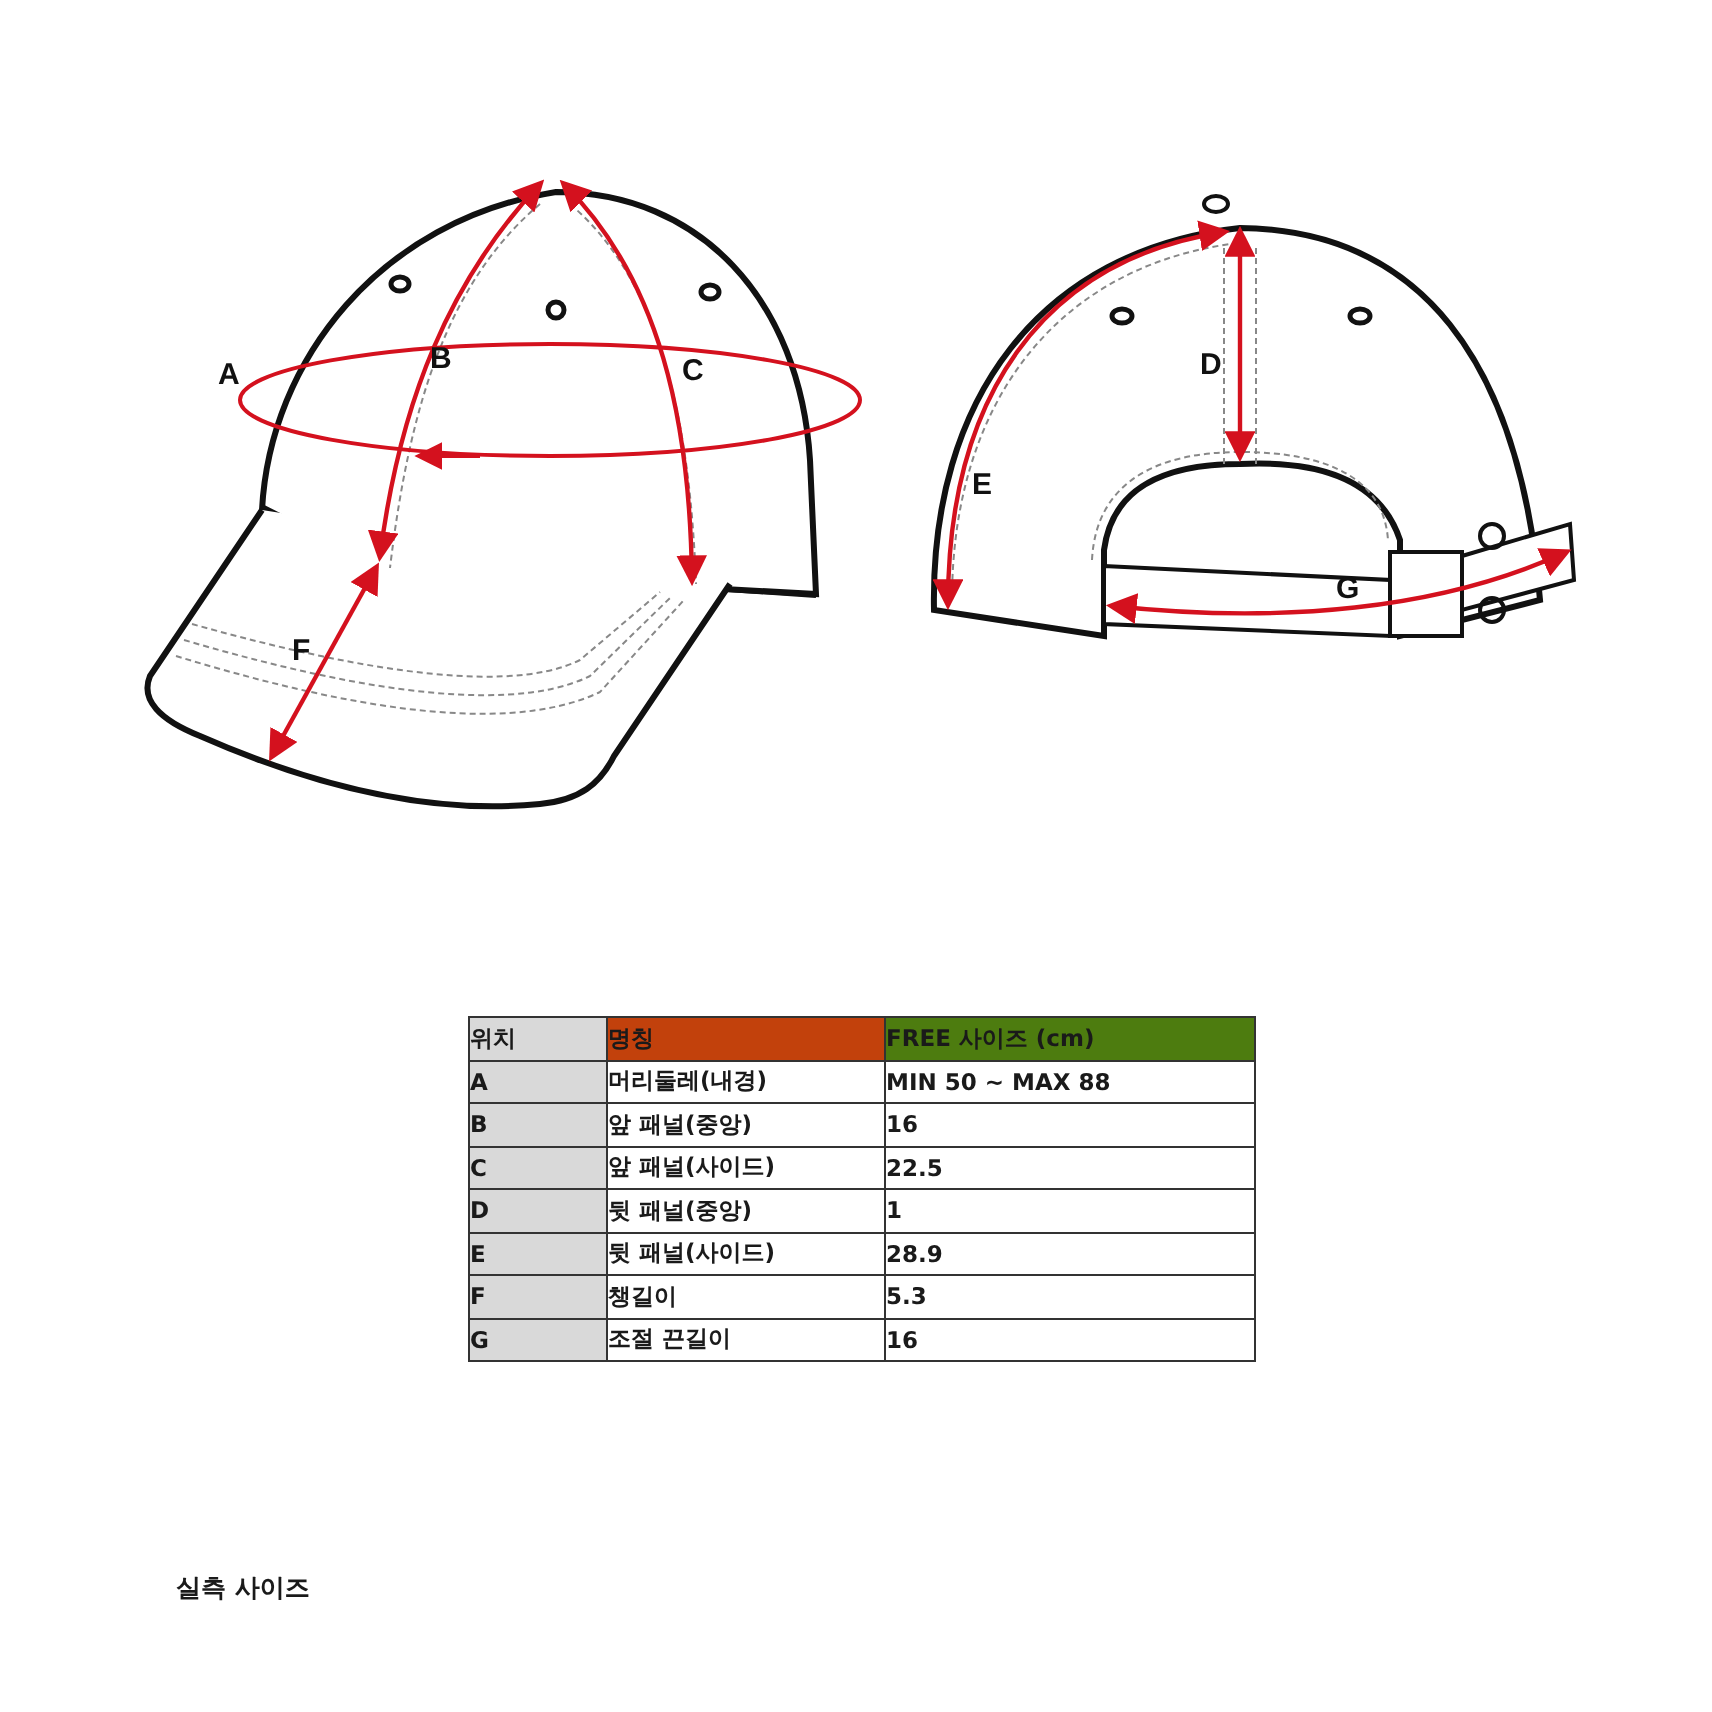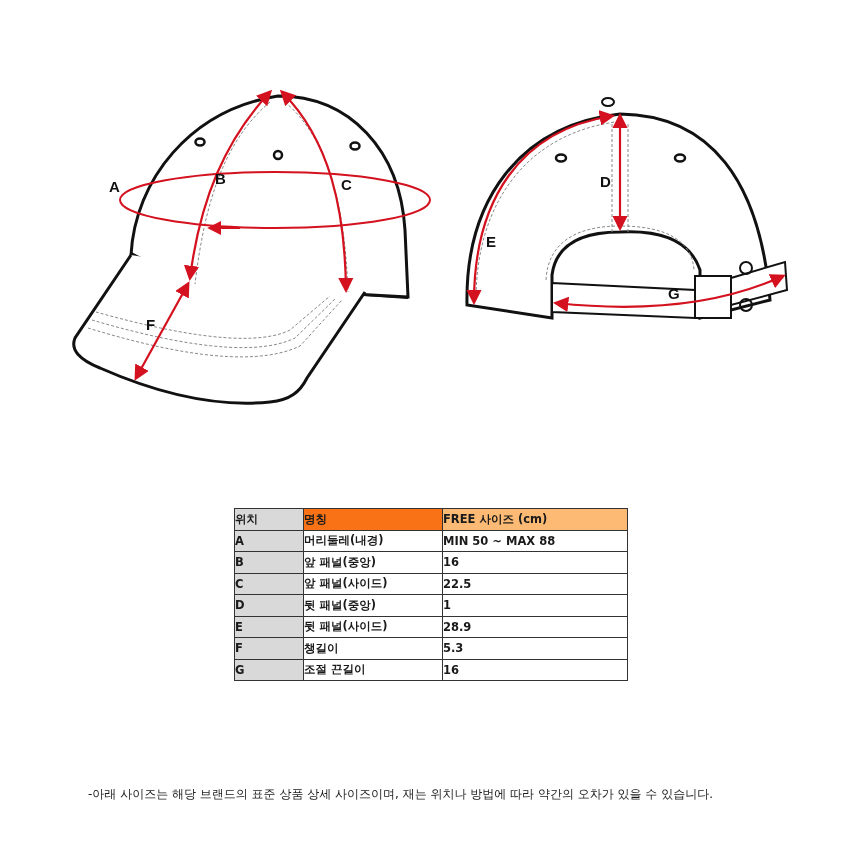--- a/index.html
+++ b/index.html
@@ -4,22 +4,22 @@
 <style>
   html, body { margin: 0; padding: 0; background: #ffffff; }
   body { width: 856px; height: 856px; position: relative; overflow: hidden; font-family: "DejaVu Sans", sans-serif; color: #1a1a1a; }
   .diagram { position: absolute; left: 0; top: 0; width: 856px; height: 440px; }
   .size-table { position: absolute; left: 234px; top: 508px; width: 394px; border-collapse: collapse; font-size: 11.5px; font-weight: bold; }
   .size-table th, .size-table td { border: 1.5px solid #333; height: 20.5px; padding: 0; text-align: left; vertical-align: middle; }
   .size-table th { background: #d9d9d9; }
   .size-table td.pos { background: #d9d9d9; width: 68px; }
   .size-table td.name { width: 138px; }
   .size-table th.c1 { width: 68px; }
-  .size-table th.c2 { width: 138px; background: #f97316; }
-  .size-table th.c3 { background: #fdba74; }
+  .size-table th.c2 { width: 138px; background: #c2410c; }
+  .size-table th.c3 { background: #4d7c0f; }
   .notes { position: absolute; left: 88px; top: 786px; font-size: 12px; line-height: 16px; }
   .notes .title { font-weight: bold; font-size: 12.5px; margin-bottom: 18px; }
   .notes .line { white-space: nowrap; }
   .lbl { font-family: "Liberation Sans", sans-serif; font-weight: bold; font-size: 15px; fill: #111; }
 </style>
 </head>
 <body>
 
 <svg class="diagram" viewBox="0 0 856 440" xmlns="http://www.w3.org/2000/svg">
   <defs>
@@ -131,14 +131,14 @@
     </tr>
     <tr>
       <td class="pos">G</td>
       <td class="name">조절 끈길이</td>
       <td>16</td>
     </tr>
   </tbody>
 </table>
 
 <div class="notes">
-  <div class="line">-아래 사이즈는 해당 브랜드의 표준 상품 상세 사이즈이며, 재는 위치나 방법에 따라 약간의 오차가 있을 수 있습니다.</div>
+  <div class="title">실측 사이즈</div>
 </div>
 
 </body></html>

